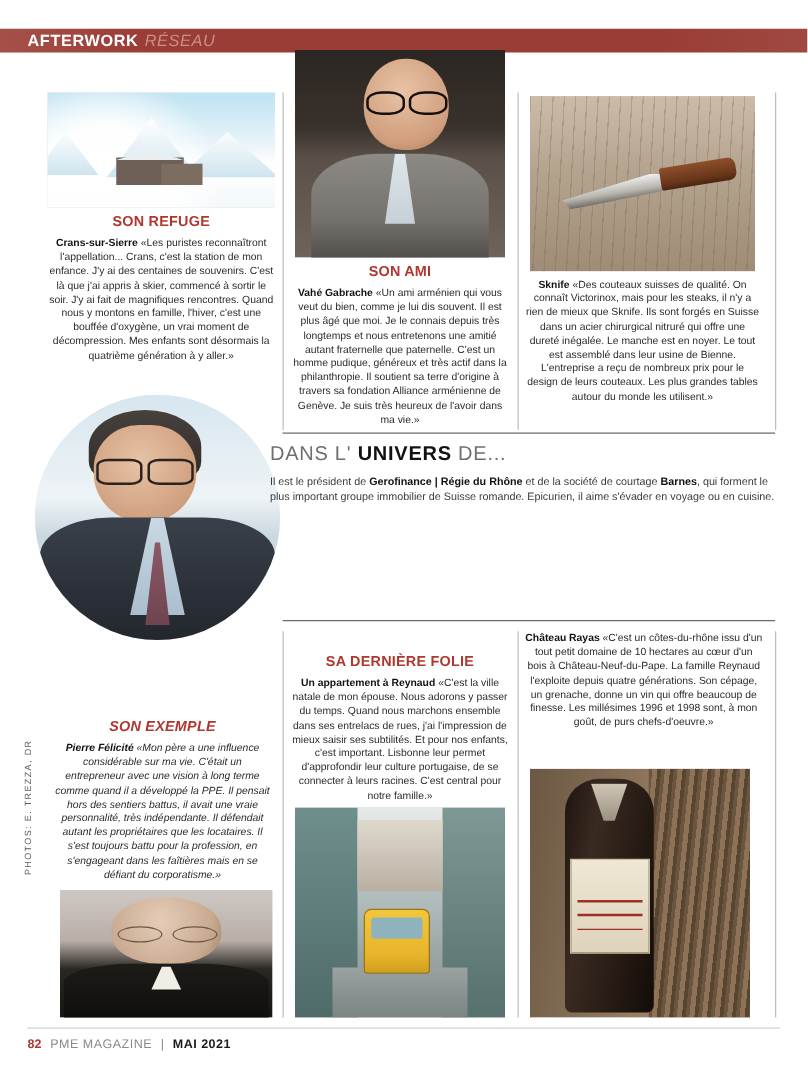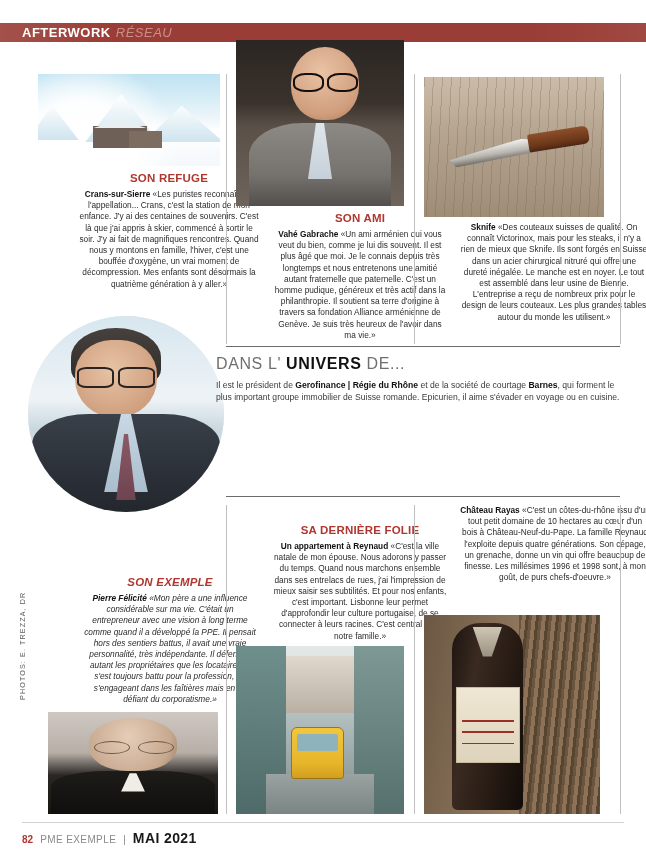--- a/index.html
+++ b/index.html
@@ -31,21 +31,21 @@
     position:absolute;left:0;top:0;width:646px;height:19px;
     background:linear-gradient(90deg,rgba(255,255,255,.10) 0%,rgba(255,255,255,0) 18%,rgba(255,255,255,0) 82%,rgba(255,255,255,.06) 100%);
     pointer-events:none;
   }
 
   
   .vrule{position:absolute;width:1px;background:#bfbfbf;}
   .hrule{position:absolute;height:1px;background:#6b6b6b;}
 
   
-  .blk{position:absolute;margin-left:40px;}
+  .blk{position:absolute;}
   .blk h3{
     margin:0 0 5px 0;
     font-size:11.5px;font-weight:bold;letter-spacing:.2px;
     color:#b0372f;text-align:center;text-transform:uppercase;
   }
   .blk p{
     margin:0;
     font-size:8.3px;line-height:11.2px;text-align:center;color:#2b2b2b;
   }
   .blk p b{font-weight:bold;color:#111;}
@@ -224,21 +224,21 @@
   .ph-old .collar{
     position:absolute;left:40%;top:60%;width:20%;height:18%;
     background:#f0ece6;clip-path:polygon(40% 0,60% 0,85% 100%,15% 100%);
   }
 
   
   .footer{position:absolute;left:22px;top:830px;display:flex;align-items:baseline;gap:7px;justify-content:flex-end;}
   .pg{font-size:10px;font-weight:bold;color:#b0372f;}
   .fmag{font-size:10px;color:#8a8a8a;letter-spacing:.4px;}
   .fsep{font-size:10px;color:#8a8a8a;}
-  .fdate{font-size:14px;font-weight:bold;color:#1a1a1a;letter-spacing:.4px;}
+  .fdate{font-size:10px;font-weight:bold;color:#1a1a1a;letter-spacing:.4px;}
   .footrule{position:absolute;left:22px;top:822px;width:602px;height:1px;background:#d2d2d2;}
 
   .credit{
     position:absolute;left:18px;top:700px;
     font-size:7.2px;letter-spacing:1.1px;color:#5b5b5b;
     transform:rotate(-90deg);transform-origin:left top;
     white-space:nowrap;
   }
 </style>
 </head>
@@ -365,18 +365,18 @@
 
   <div class="vrule" style="left:226px;top:505px;height:309px;"></div>
   <div class="vrule" style="left:414px;top:505px;height:309px;"></div>
   <div class="vrule" style="left:620px;top:505px;height:309px;"></div>
 
   <div class="credit">PHOTOS: E. TREZZA, DR</div>
 
   <div class="footrule"></div>
   <div class="footer">
     <span class="pg">82</span>
-    <span class="fmag">PME EXEMPLE</span>
+    <span class="fmag">PME MAGAZINE</span>
     <span class="fsep">|</span>
     <span class="fdate">MAI 2021</span>
   </div>
 
 </div>
 
 </body></html>

